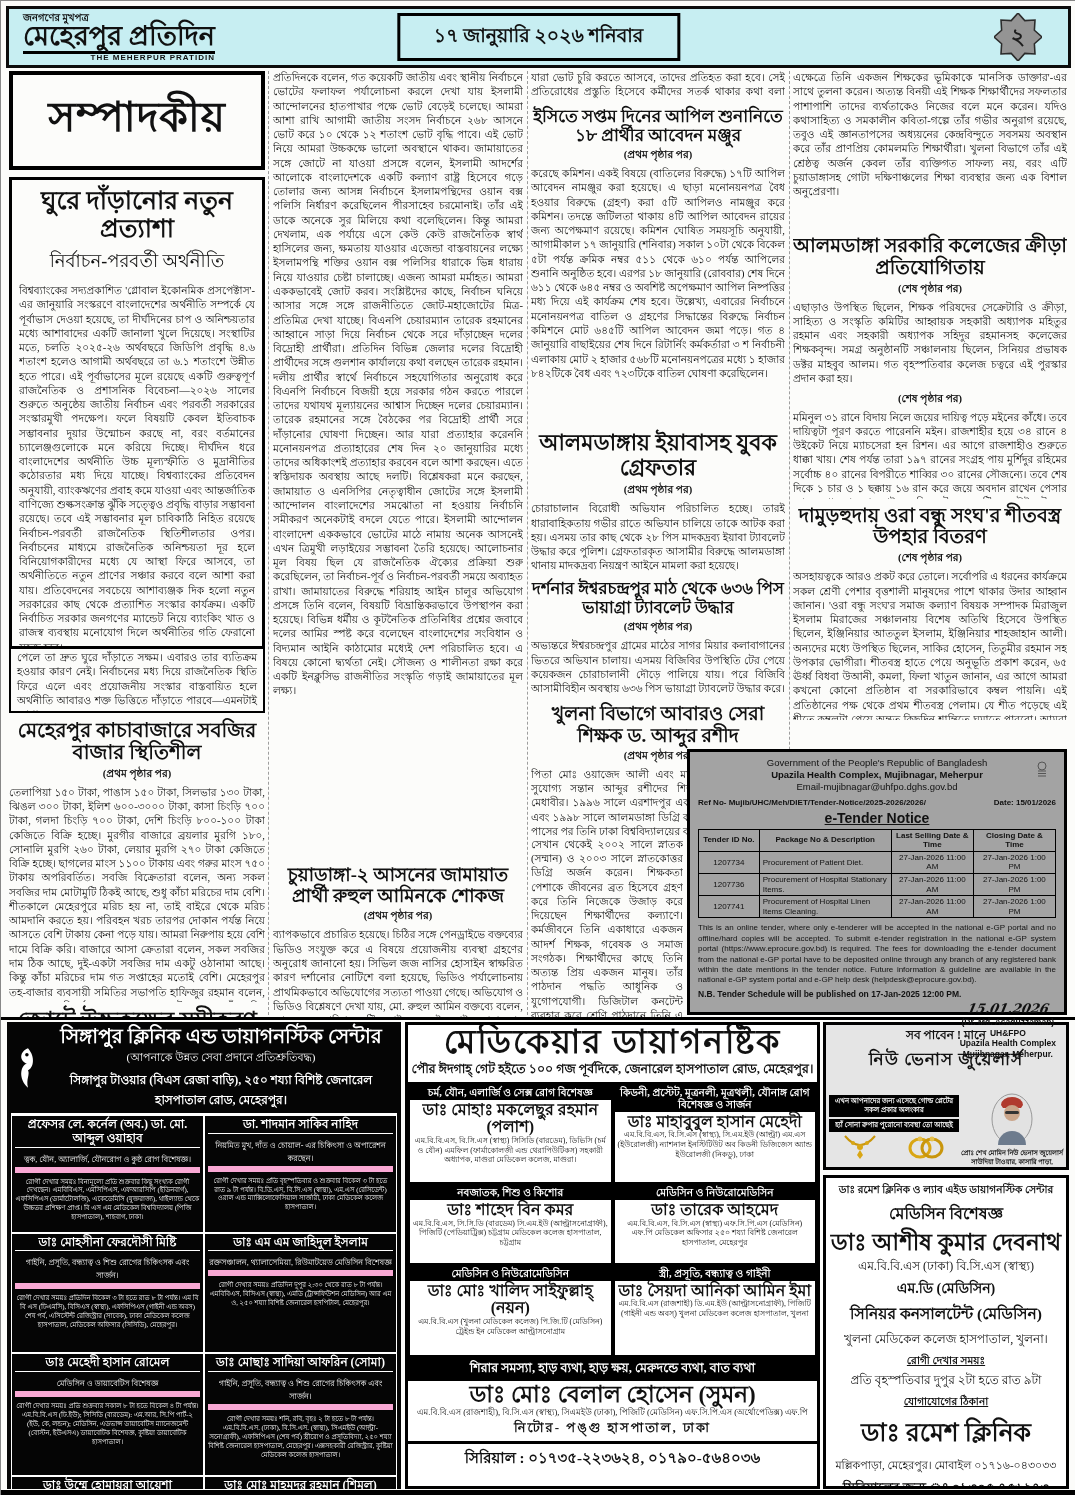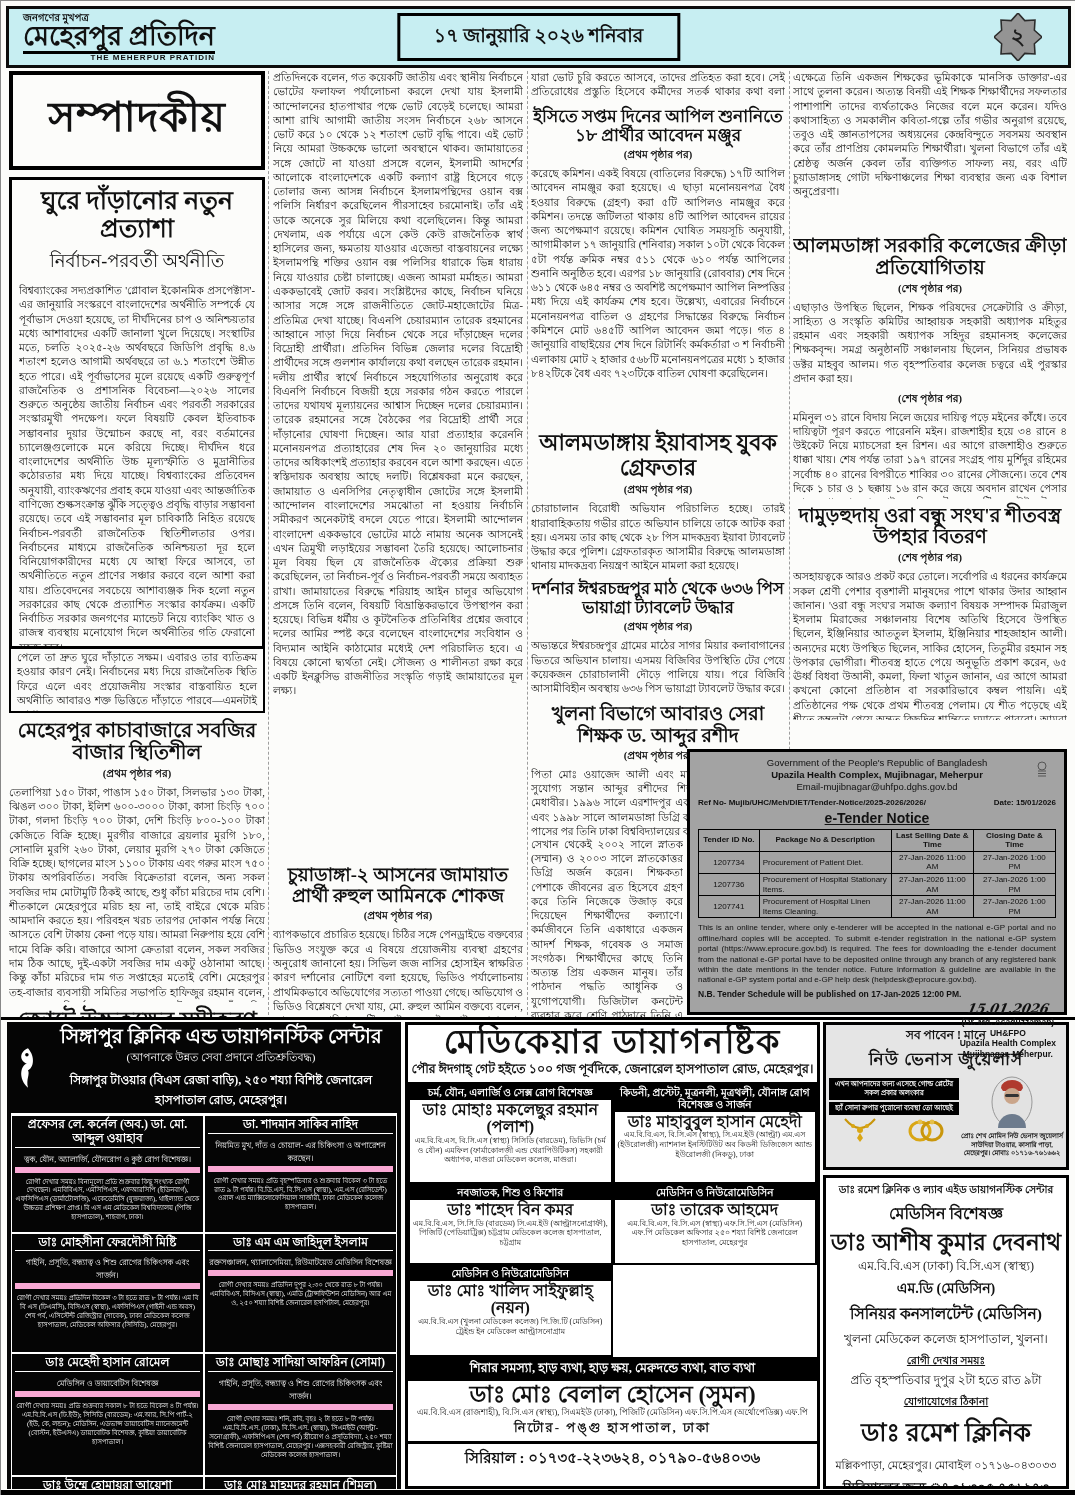--- a/index.html
+++ b/index.html
@@ -75,21 +75,21 @@
   .medi-creds{font-size:7.8px;line-height:1.25;padding:0 2px 2px 2px;}
   .medi-strip{background:#000;color:#fff;font-size:12.5px;font-weight:bold;text-align:center;padding:2px;}
   .medi-bname{font-size:23px;font-weight:bold;text-align:center;line-height:1.05;margin-top:2px;}
   .medi-bcreds{font-size:8.5px;text-align:center;line-height:1.3;}
   .medi-place{font-size:13px;font-weight:bold;text-align:center;letter-spacing:2px;}
   .medi-serial{border-top:3px solid #000;font-size:15px;font-weight:bold;text-align:center;padding:2px;margin-top:2px;}
   #ad-venus{position:absolute;left:822px;top:1021px;width:246px;height:148px;border:3px solid #000;
             box-sizing:border-box;background:#e5e5e5;overflow:hidden;padding:1px 2px;}
   .ven-t1{font-size:12px;font-weight:bold;text-align:center;}
   .ven-t2{font-size:17px;font-weight:bold;text-align:center;letter-spacing:1px;}
-  .ven-row{display:flex;margin-top:2px;}
+  .ven-row{display:flex;margin-top:19px;}
   .ven-left{width:56%;}
   .ven-box{background:#000;color:#fff;font-size:7px;font-weight:bold;text-align:center;
            padding:2px;margin:2px 1px;line-height:1.3;}
   .ven-right{width:44%;text-align:center;}
   .ven-contact{font-size:6.6px;font-weight:bold;line-height:1.3;}
   .ven-gold{display:flex;align-items:center;justify-content:space-around;margin-top:1px;}
   #ad-ramesh{position:absolute;left:822px;top:1174px;width:246px;height:314px;border:3px solid #000;
              box-sizing:border-box;background:#fff;text-align:center;padding:4px 3px;overflow:hidden;}
   .ram-head{font-size:10.5px;font-weight:bold;}
   .ram-spec{font-size:16px;font-weight:bold;margin-top:2px;}
@@ -318,20 +318,25 @@
       <div class="medi-cell">
         <div class="medi-bar">মেডিসিন ও নিউরোমেডিসিন</div>
         <div class="medi-name">ডাঃ তারেক আহমেদ</div>
         <div class="medi-creds clip" style="height:42px">এম.বি.বি.এস, বি.সি.এস (স্বাস্থ্য) এফ.সি.পি.এস (মেডিসিন) এফ.পি মেডিকেল অফিসার ২৫০ শয্যা বিশিষ্ট জেনারেল হাসপাতাল, মেহেরপুর</div>
       </div>
       <div class="medi-cell">
         <div class="medi-bar">মেডিসিন ও নিউরোমেডিসিন</div>
         <div class="medi-name">ডাঃ মোঃ খালিদ সাইফুল্লাহ্ (নয়ন)</div>
         <div class="medi-creds clip" style="height:36px">এম.বি.বি.এস (খুলনা মেডিকেল কলেজ) পি.জি.টি (মেডিসিন) ট্রেইন্ড ইন মেডিকেল আল্ট্রাসনোগ্রাম</div>
       </div>
+      <div class="medi-cell">
+        <div class="medi-bar">স্ত্রী, প্রসূতি, বন্ধ্যাত্ব ও গাইনী</div>
+        <div class="medi-name">ডাঃ সৈয়দা আনিকা আমিন ইমা</div>
+        <div class="medi-creds clip" style="height:36px">এম.বি.বি.এস (রাজশাহী) ডি.এম.ইউ (আল্ট্রাসনোগ্রাফী), পিজিটি (গাইনী এন্ড অবস্) খুলনা মেডিকেল কলেজ হাসপাতাল, খুলনা</div>
+      </div>
     </div>
     <div class="medi-strip">শিরার সমস্যা, হাড় ব্যথা, হাড় ক্ষয়, মেরুদন্ডে ব্যথা, বাত ব্যথা</div>
     <div class="medi-bname">ডাঃ মোঃ বেলাল হোসেন (সুমন)</div>
     <div class="medi-bcreds">এম.বি.বি.এস (রাজশাহী), বি.সি.এস (স্বাস্থ্য), সিএমইউ (ঢাকা), পিজিটি (মেডিসিন) এফ.সি.পি.এস (অর্থোপেডিক্স) এফ.পি</div>
     <div class="medi-place">নিটোর- পঙ্গু হাসপাতাল, ঢাকা</div>
     <div class="medi-serial">সিরিয়াল : ০১৭৩৫-২২৩৬২৪, ০১৭৯০-৫৬৪০৩৬</div>
   </div>
 
   <div id="ad-venus">
     <div class="ven-t1">সব পাবেন ! মানে</div>

